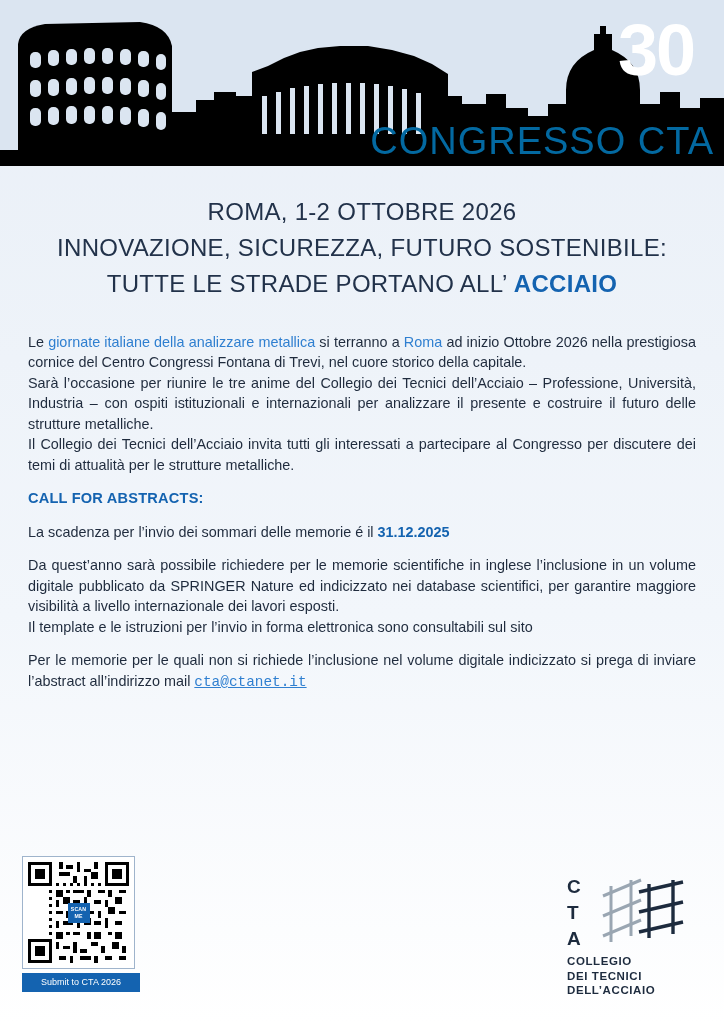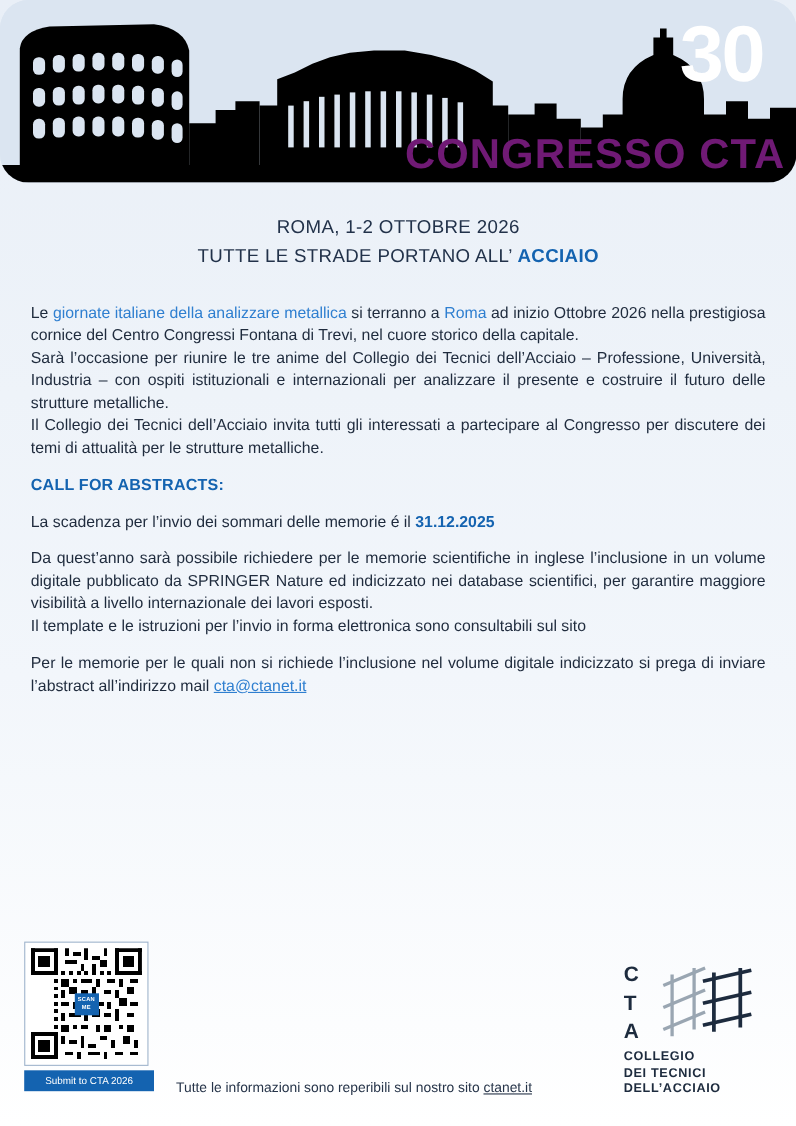--- a/index.html
+++ b/index.html
@@ -21,32 +21,31 @@
     box-sizing: border-box;
   }
 
   
   .header {
     position: relative;
     width: 724px;
     height: 166px;
     background: #dbe5f1;
     overflow: hidden;
-    border-radius: 26px;
   }
   .header svg {
     display: block;
   }
   .header-title {
     position: absolute;
     right: 10px;
     bottom: 6px;
     font-size: 38px;
-    font-weight: bold;
-    color: #701a75;
+    font-weight: normal;
+    color: #0369a1;
     letter-spacing: 1px;
     line-height: 1;
     white-space: nowrap;
   }
   .header-num {
     position: absolute;
     right: 30px;
     top: 14px;
     font-size: 72px;
     font-weight: bold;
@@ -55,21 +54,21 @@
     letter-spacing: -2px;
   }
 
   
   .title-block {
     margin-top: 28px;
     text-align: center;
     color: #1c2c40;
   }
   .title-block .line {
-    font-size: 17px;
+    font-size: 24px;
     line-height: 1.5;
     letter-spacing: 0.3px;
     color: #22324a;
   }
   .title-block .accent {
     color: #1463b0;
     font-weight: bold;
   }
 
   
@@ -99,20 +98,21 @@
     font-size: 14.6px;
     letter-spacing: 0.2px;
   }
   .link {
     color: #2f7fd0;
     text-decoration: underline;
   }
   .link-dark {
     color: #2f7fd0;
     text-decoration: underline;
+    font-family: Liberation Mono, monospace;
   }
 
   
   .footer {
     position: absolute;
     left: 0;
     right: 0;
     bottom: 0;
     height: 175px;
   }
@@ -274,20 +274,21 @@
 
       <path d="M528 150 L528 116 L548 116 L548 104 L566 104 L566 90 Q566 62 594 50 L594 34 L600 34 L600 26 L606 26 L606 34 L612 34 L612 50 Q640 62 640 90 L640 104 L660 104 L660 92 L680 92 L680 150 Z" fill="#000000"></path>
       <path d="M680 150 L680 108 L700 108 L700 98 L724 98 L724 150 Z" fill="#000000"></path>
     </svg>
     <div class="header-num">30</div>
     <div class="header-title">CONGRESSO CTA</div>
   </div>
 
   <div class="title-block">
     <div class="line">ROMA, 1-2 OTTOBRE 2026</div>
+    <div class="line">INNOVAZIONE, SICUREZZA, FUTURO SOSTENIBILE:</div>
     <div class="line">
       <span>TUTTE LE STRADE PORTANO ALL’ </span><span class="accent">ACCIAIO</span>
     </div>
   </div>
 
   <div class="content">
 
     <p><span>Le </span><span class="blue">giornate italiane della analizzare metallica</span><span> si terranno a </span><span class="blue">Roma</span><span> ad inizio Ottobre 2026 nella prestigiosa cornice del Centro Congressi Fontana di Trevi, nel cuore storico della capitale.</span></p>
 
     <p>Sarà l’occasione per riunire le tre anime del Collegio dei Tecnici dell’Acciaio – Professione, Università, Industria – con ospiti istituzionali e internazionali per analizzare il presente e costruire il futuro delle strutture metalliche.</p>
@@ -418,21 +419,20 @@
           </g>
         </svg>
         <div class="qr-center">
           <span>SCAN</span>
           <span>ME</span>
         </div>
       </div>
       <div class="qr-caption">Submit to CTA 2026</div>
     </div>
 
-    <div class="footer-note"><span>Tutte le informazioni sono reperibili sul nostro sito </span><span class="u">ctanet.it</span></div>
 
     <div class="cta-logo">
       <div class="cta-logo-top">
         <div class="cta-letters">
           <div>C</div>
           <div>T</div>
           <div>A</div>
         </div>
         <svg class="cta-mark" width="100" height="74" viewBox="0 0 100 74">
           <g stroke="#9aa6b2" stroke-width="3" fill="none">

